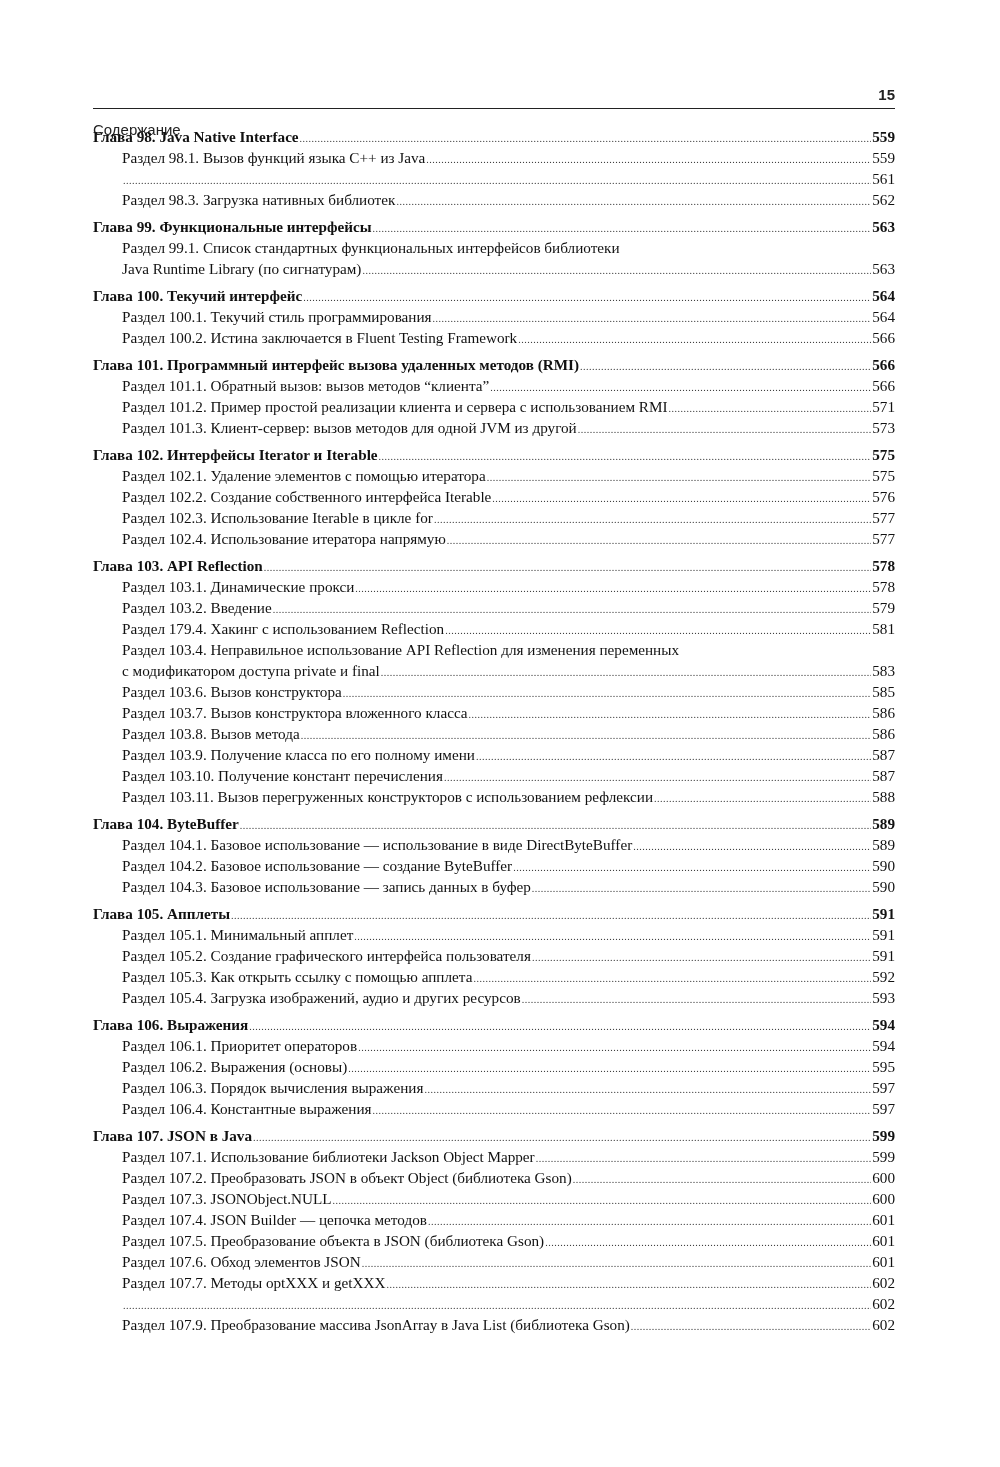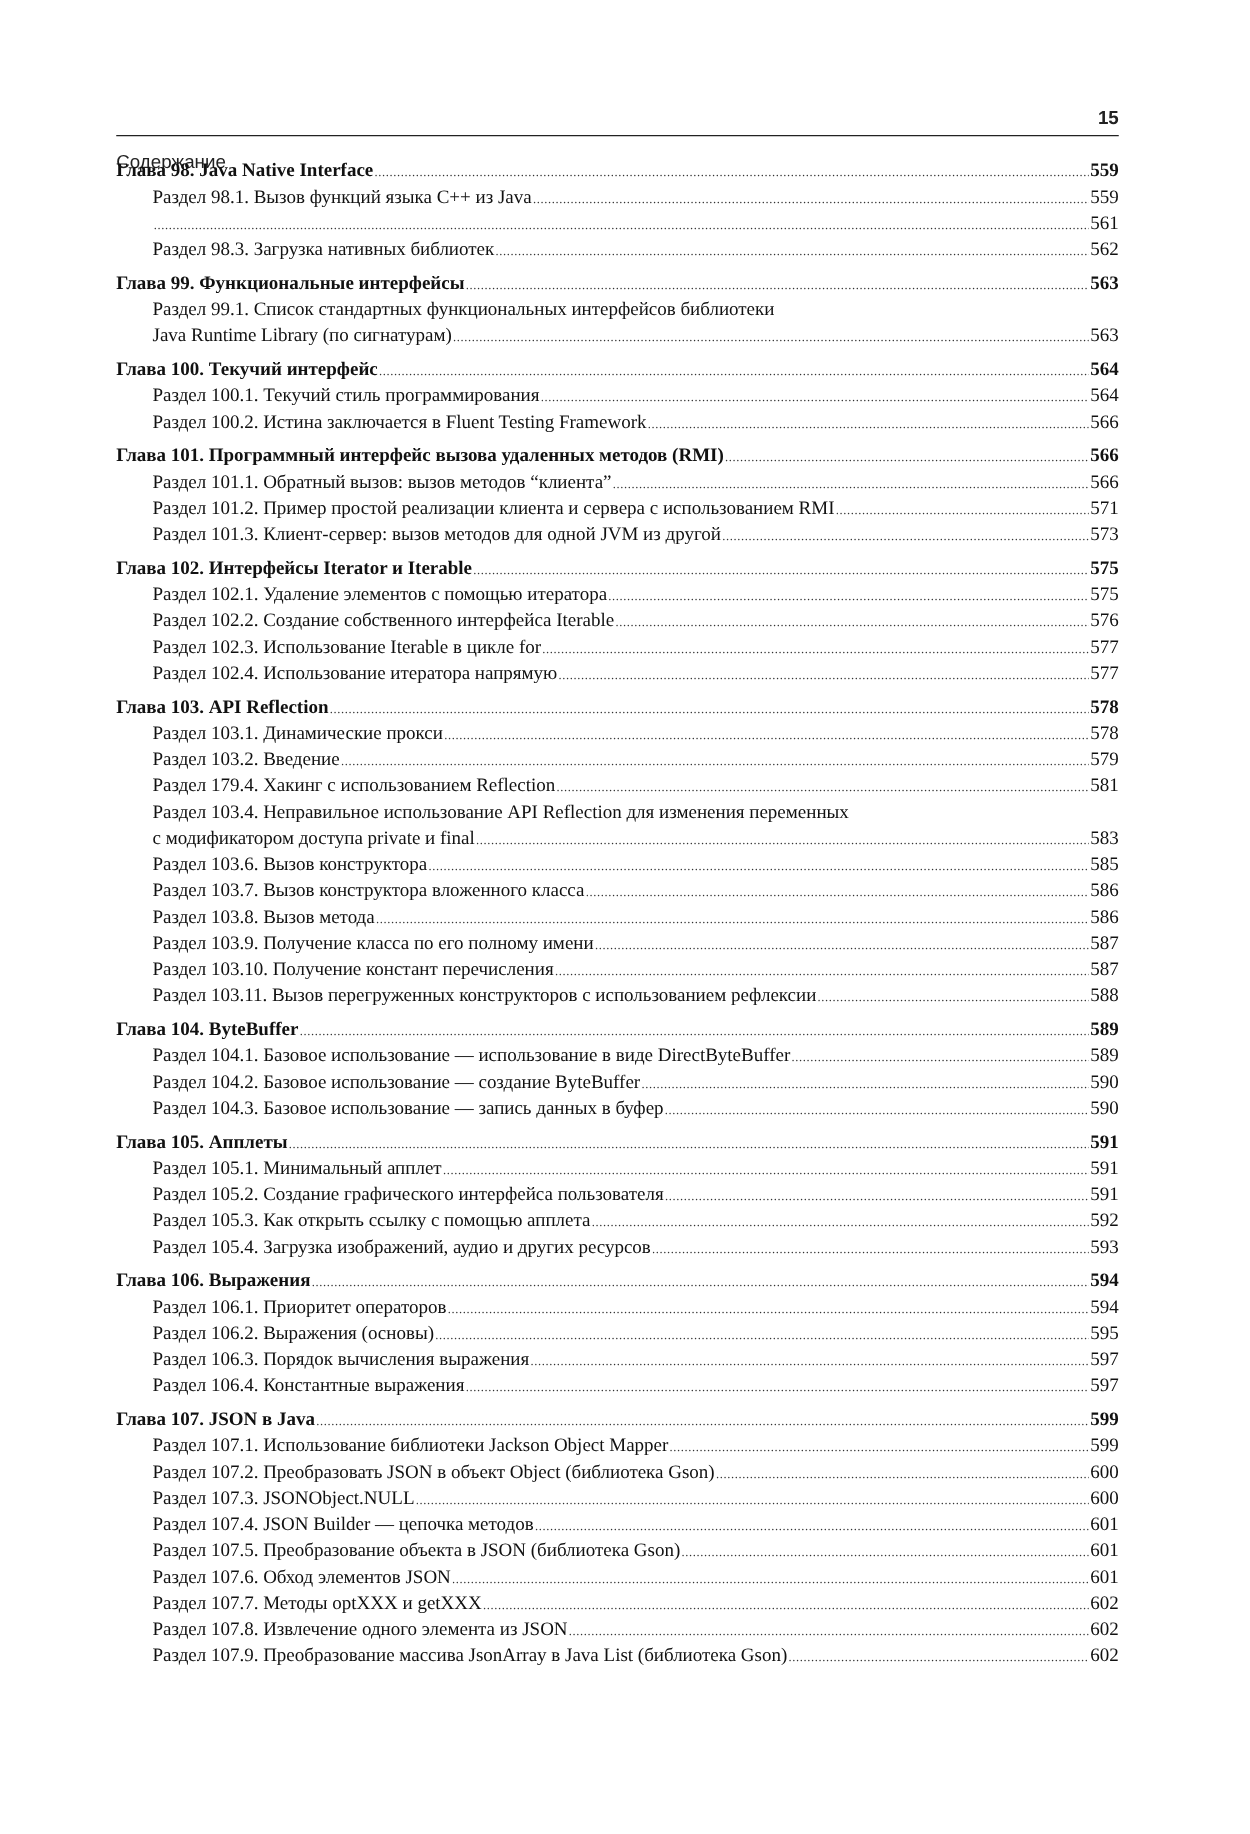--- a/index.html
+++ b/index.html
@@ -302,21 +302,20 @@
         <span class="label">Раздел 107.6. Обход элементов JSON</span>
         <span class="dots"></span>
         <span class="page">601</span>
       </div>
       <div class="entry sec">
         <span class="label">Раздел 107.7. Методы optXXX и getXXX</span>
         <span class="dots"></span>
         <span class="page">602</span>
       </div>
       <div class="entry sec">
-        <span class="label">Раздел 107.8. Извлечение одного элемента из JSON</span>
         <span class="dots"></span>
         <span class="page">602</span>
       </div>
       <div class="entry sec">
         <span class="label">Раздел 107.9. Преобразование массива JsonArray в Java List (библиотека Gson)</span>
         <span class="dots"></span>
         <span class="page">602</span>
       </div>
     </div>
   </div>

